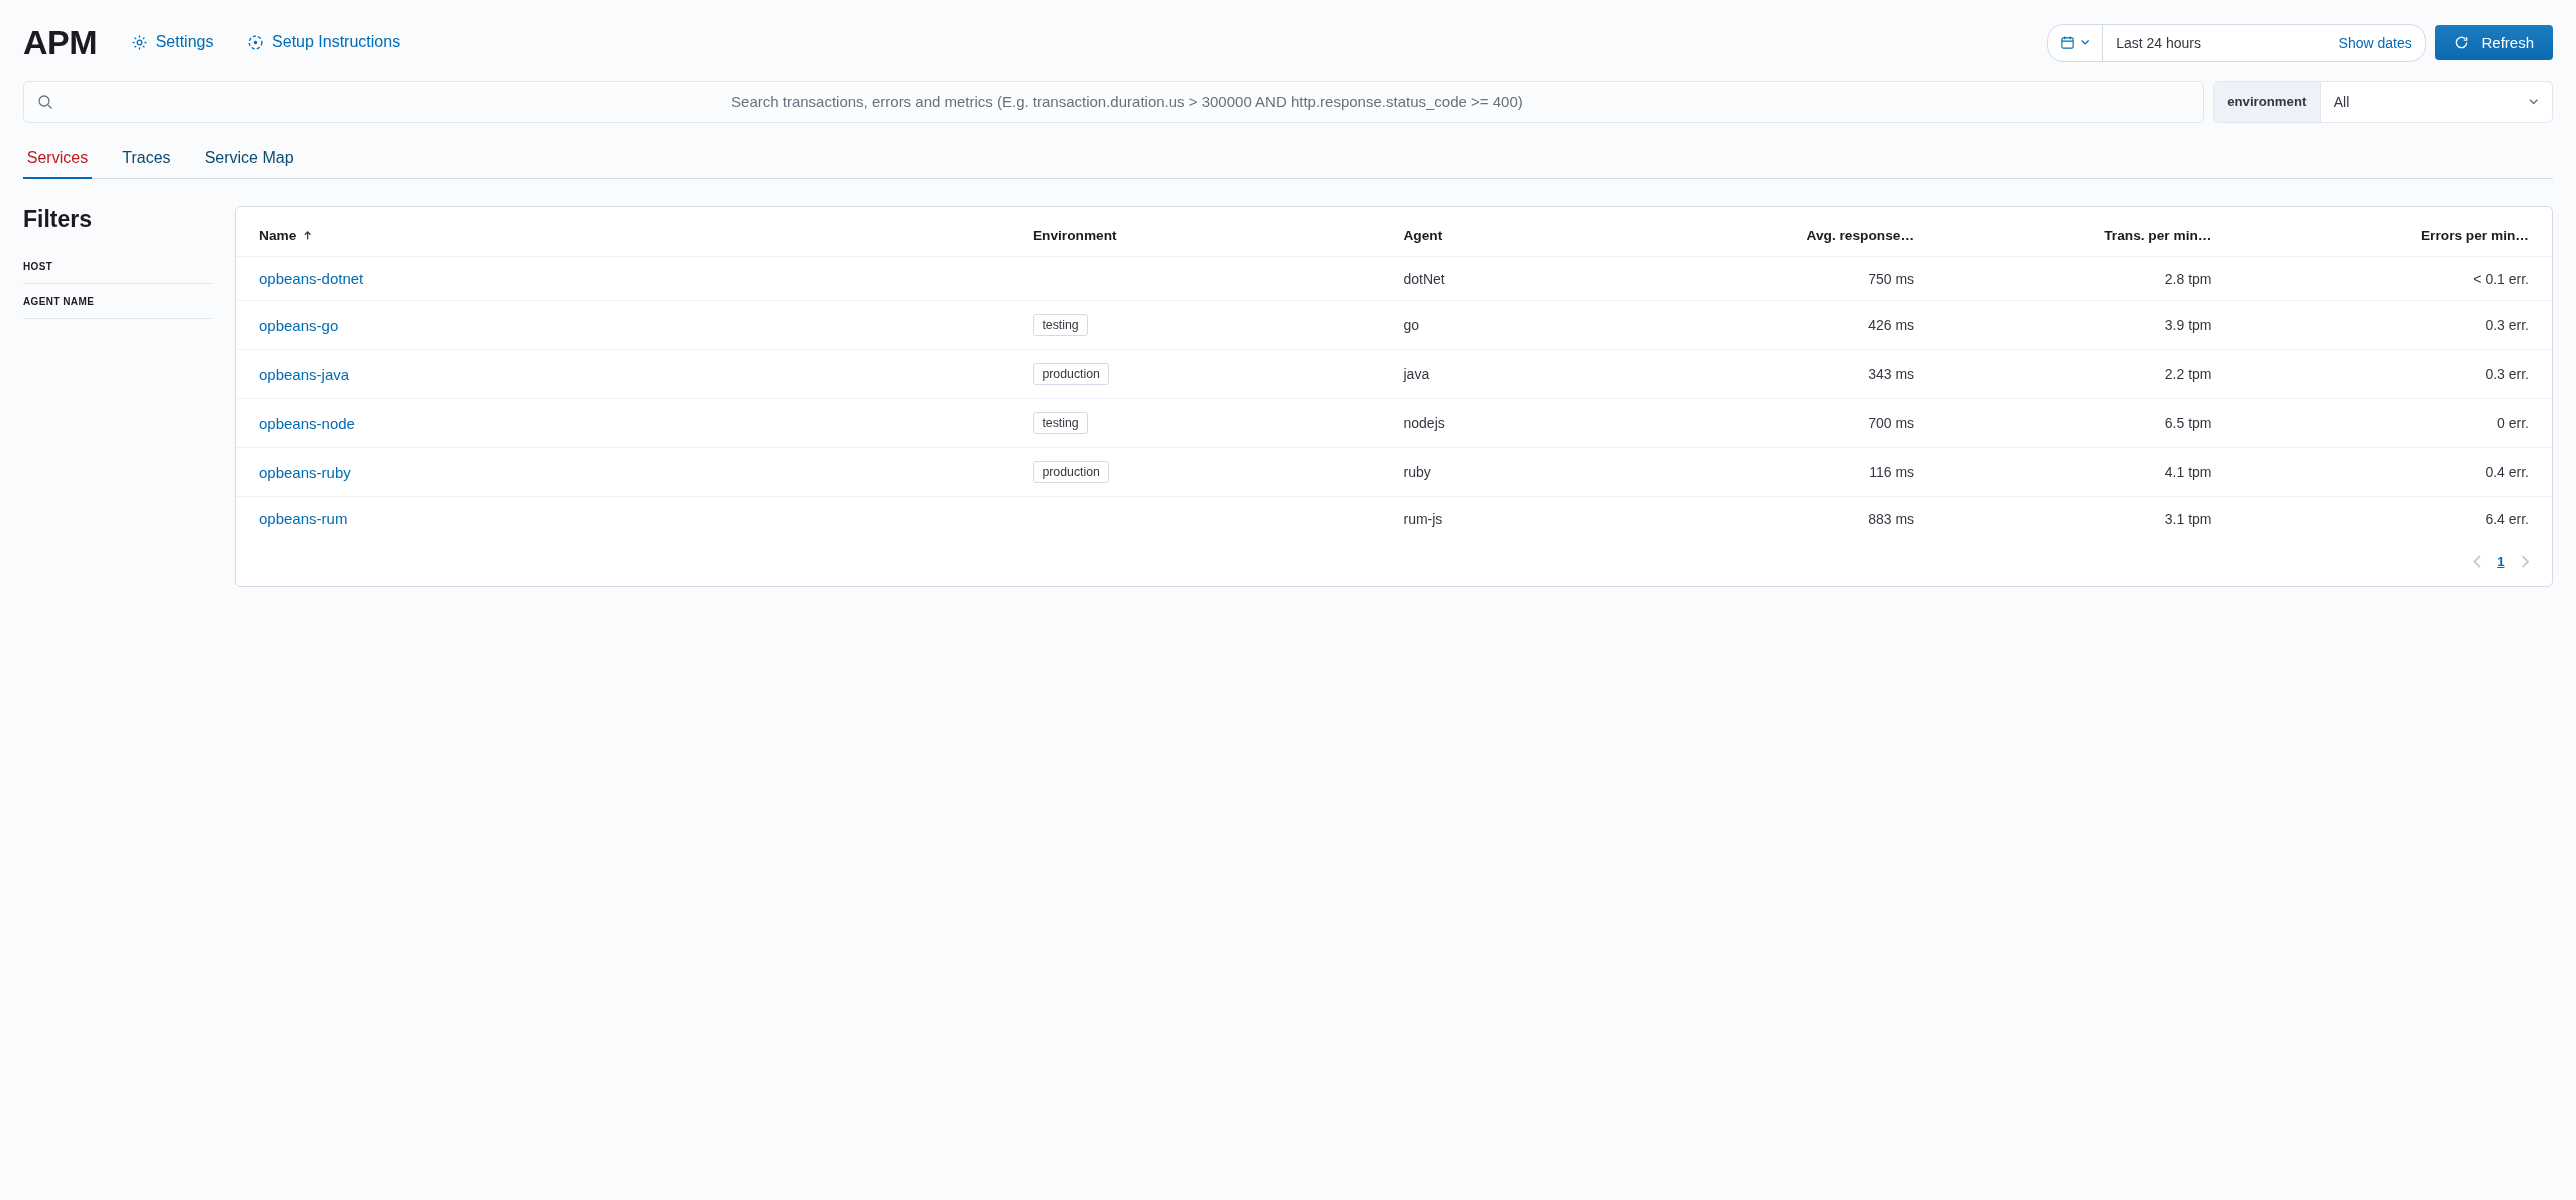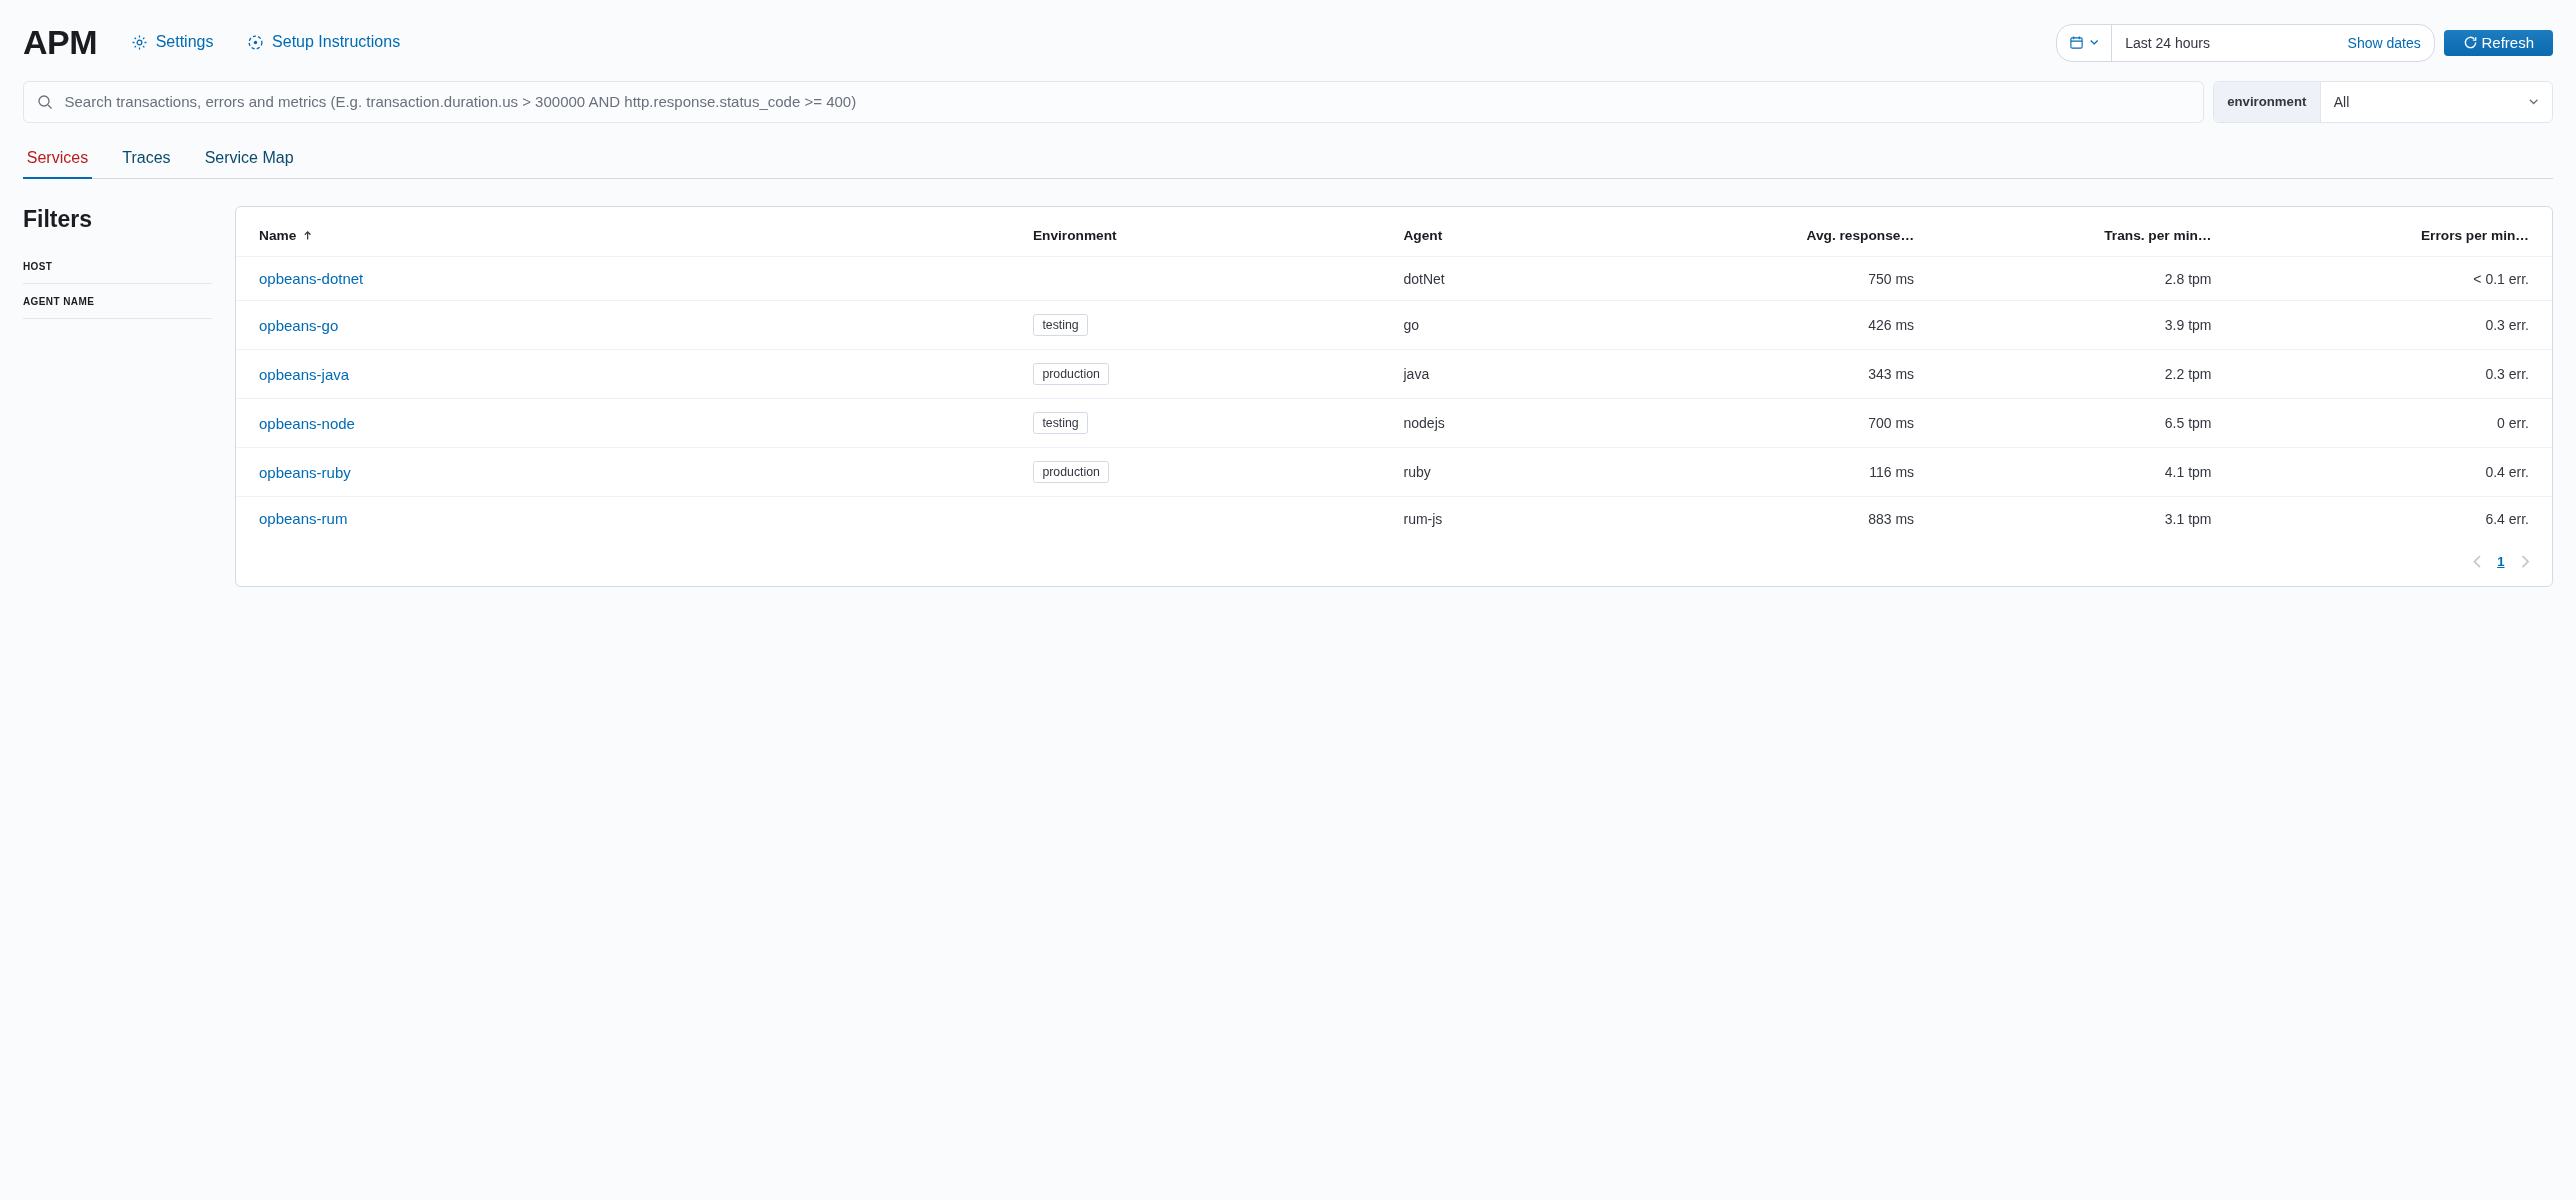--- a/index.html
+++ b/index.html
@@ -60,26 +60,26 @@
     color: #343741;
     font-size: 14px;
   }
   .show-dates { color: #006bb4; font-size: 14px; cursor: pointer; }
   .refresh-btn {
     background: #006bb4;
     background: linear-gradient(180deg, #1e7cc0 0%, #0a6ab0 100%);
     color: #fff;
     border: none;
     border-radius: 4px;
-    height: 26px;
+    height: 35px;
     padding: 0 19px;
     font-size: 15px;
     display: flex;
     align-items: center;
-    gap: 3px;
+    gap: 12px;
     cursor: pointer;
   }
   .search-row {
     display: flex;
     gap: 9.5px;
     margin-bottom: 17px;
   }
   .search-box {
     flex: 1;
     border: 0.9px solid #e1e5ee;
@@ -91,20 +91,21 @@
     padding: 0 13.2px;
     gap: 11.3px;
   }
   .search-input {
     border: none;
     background: transparent;
     font-size: 15px;
     width: 100%;
     color: #343741;
     outline: none;
+    text-align: center;
   }
   .search-input::placeholder { color: #69707d; }
   .env-box {
     display: flex;
     border: 0.9px solid #e1e5ee;
     border-radius: 5.7px;
     background: #fff;
     height: 42px;
     align-items: stretch;
     overflow: hidden;

